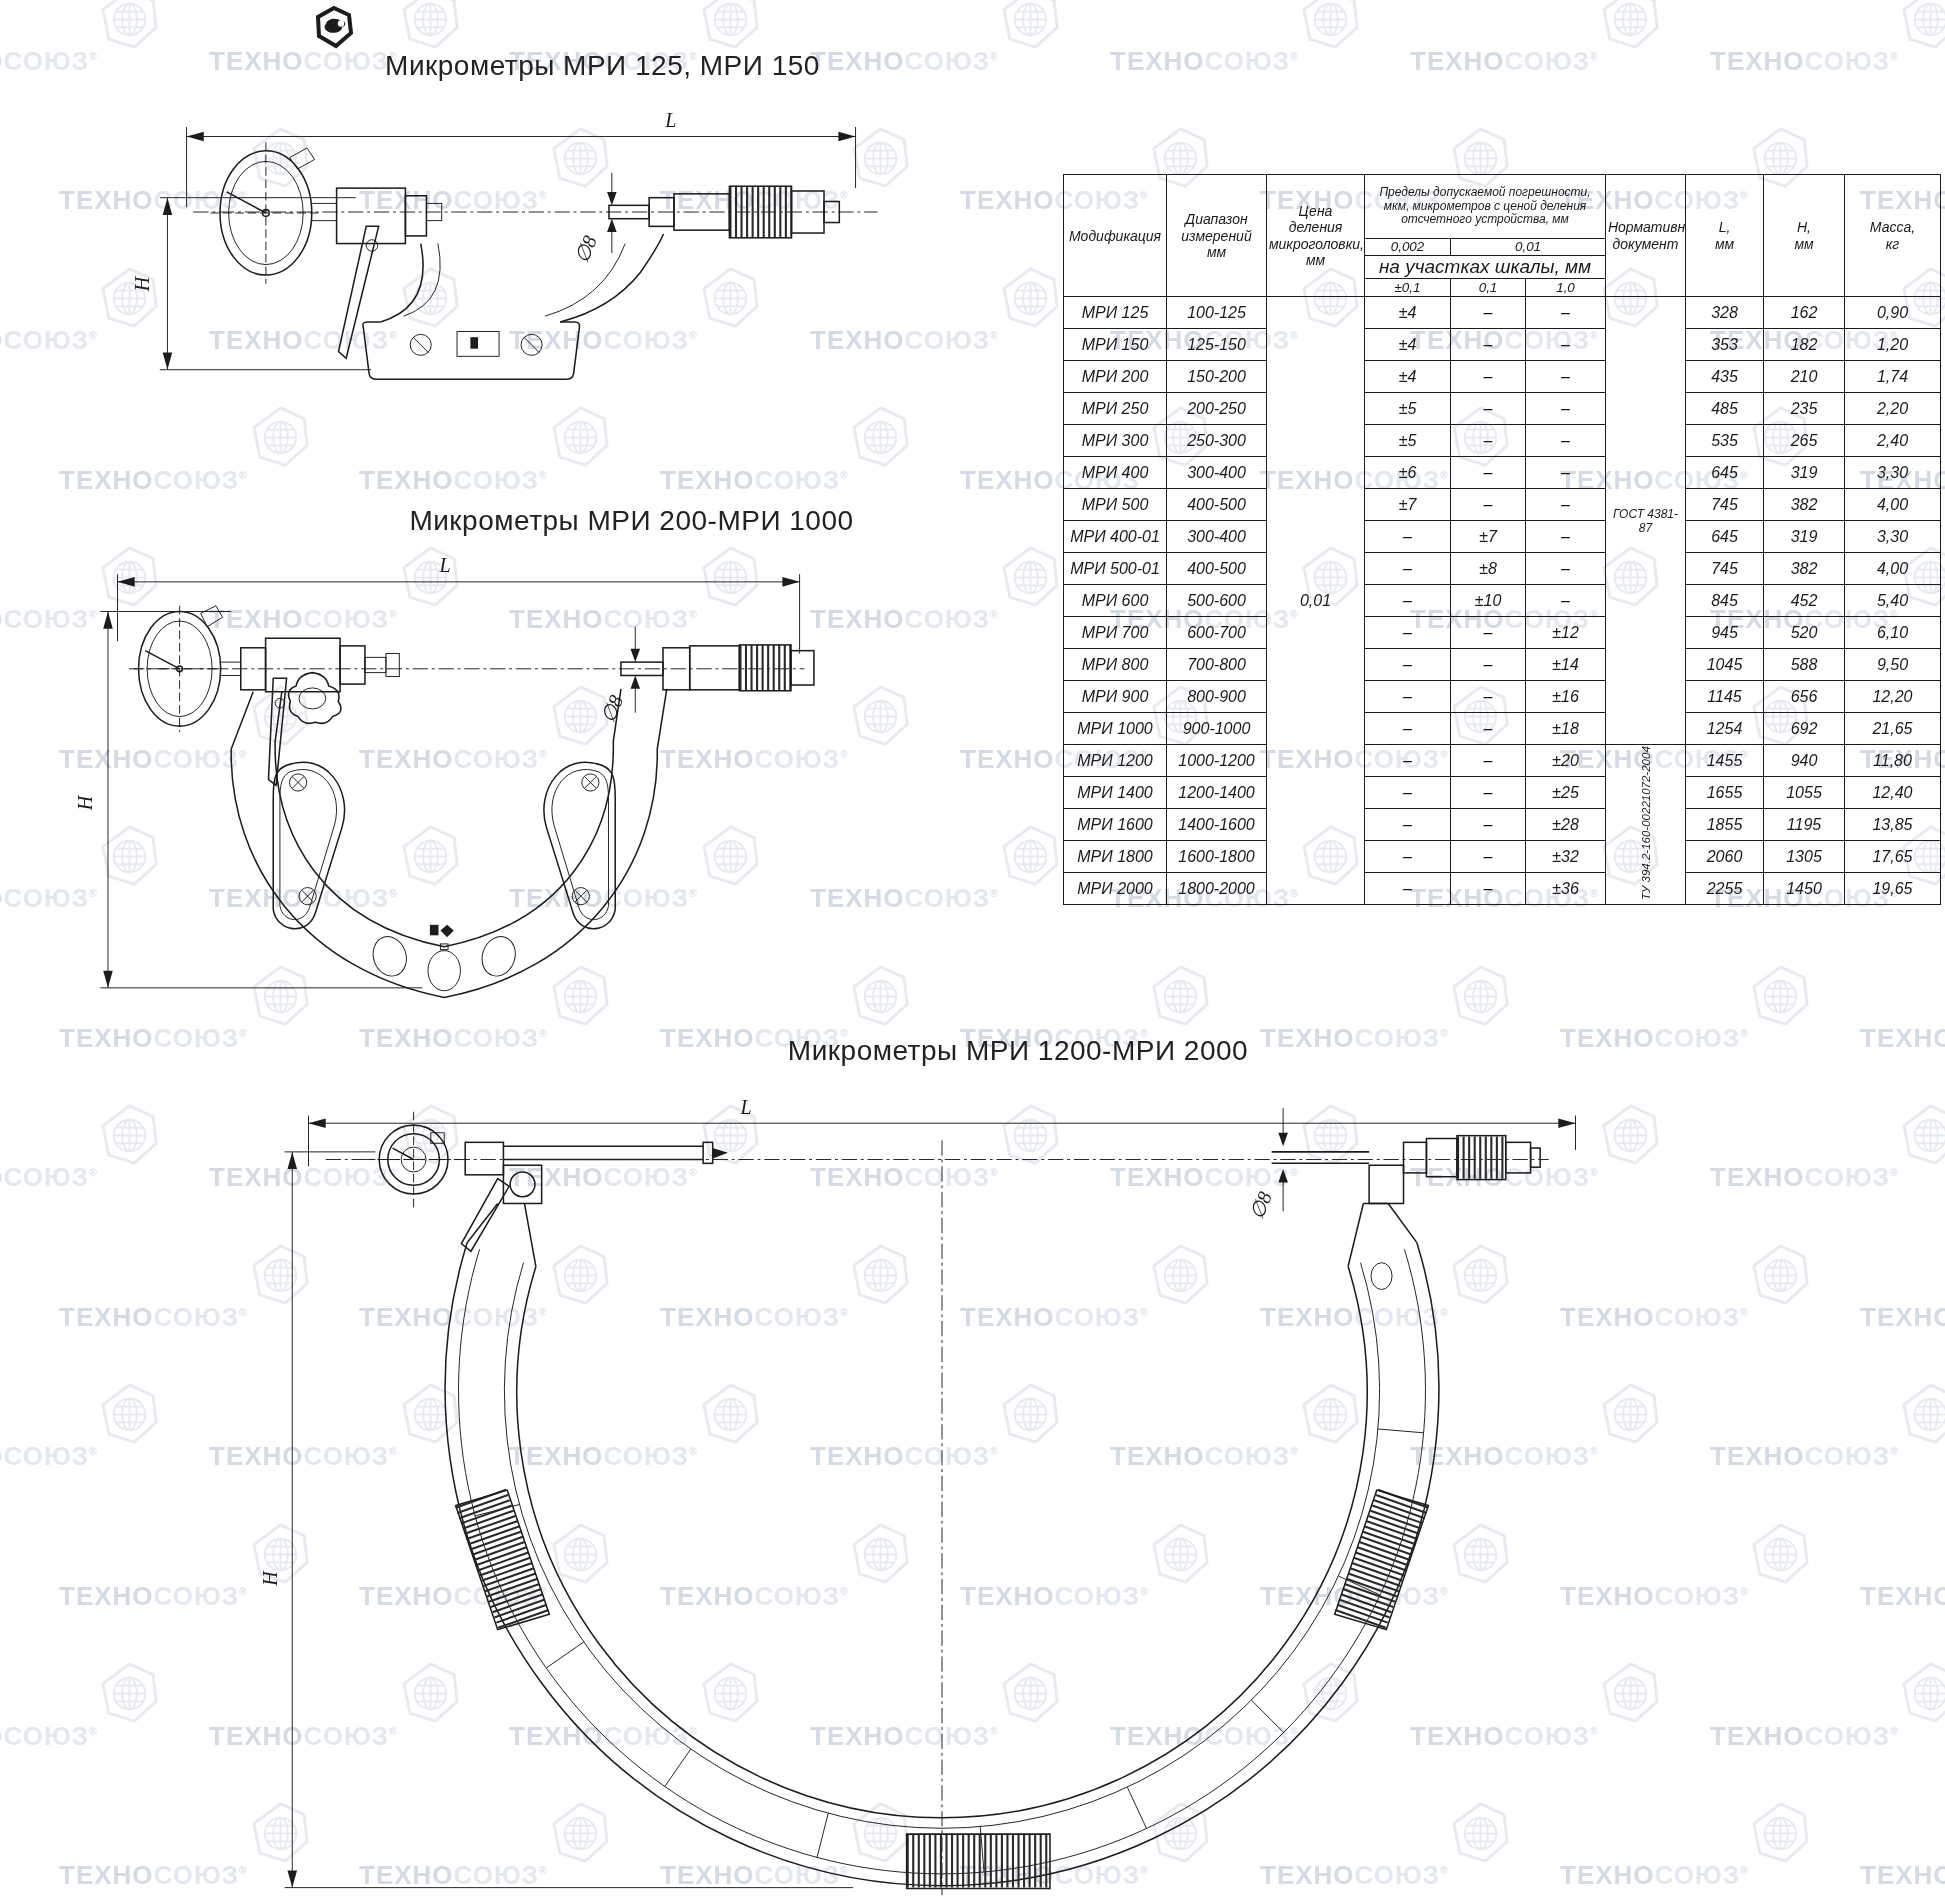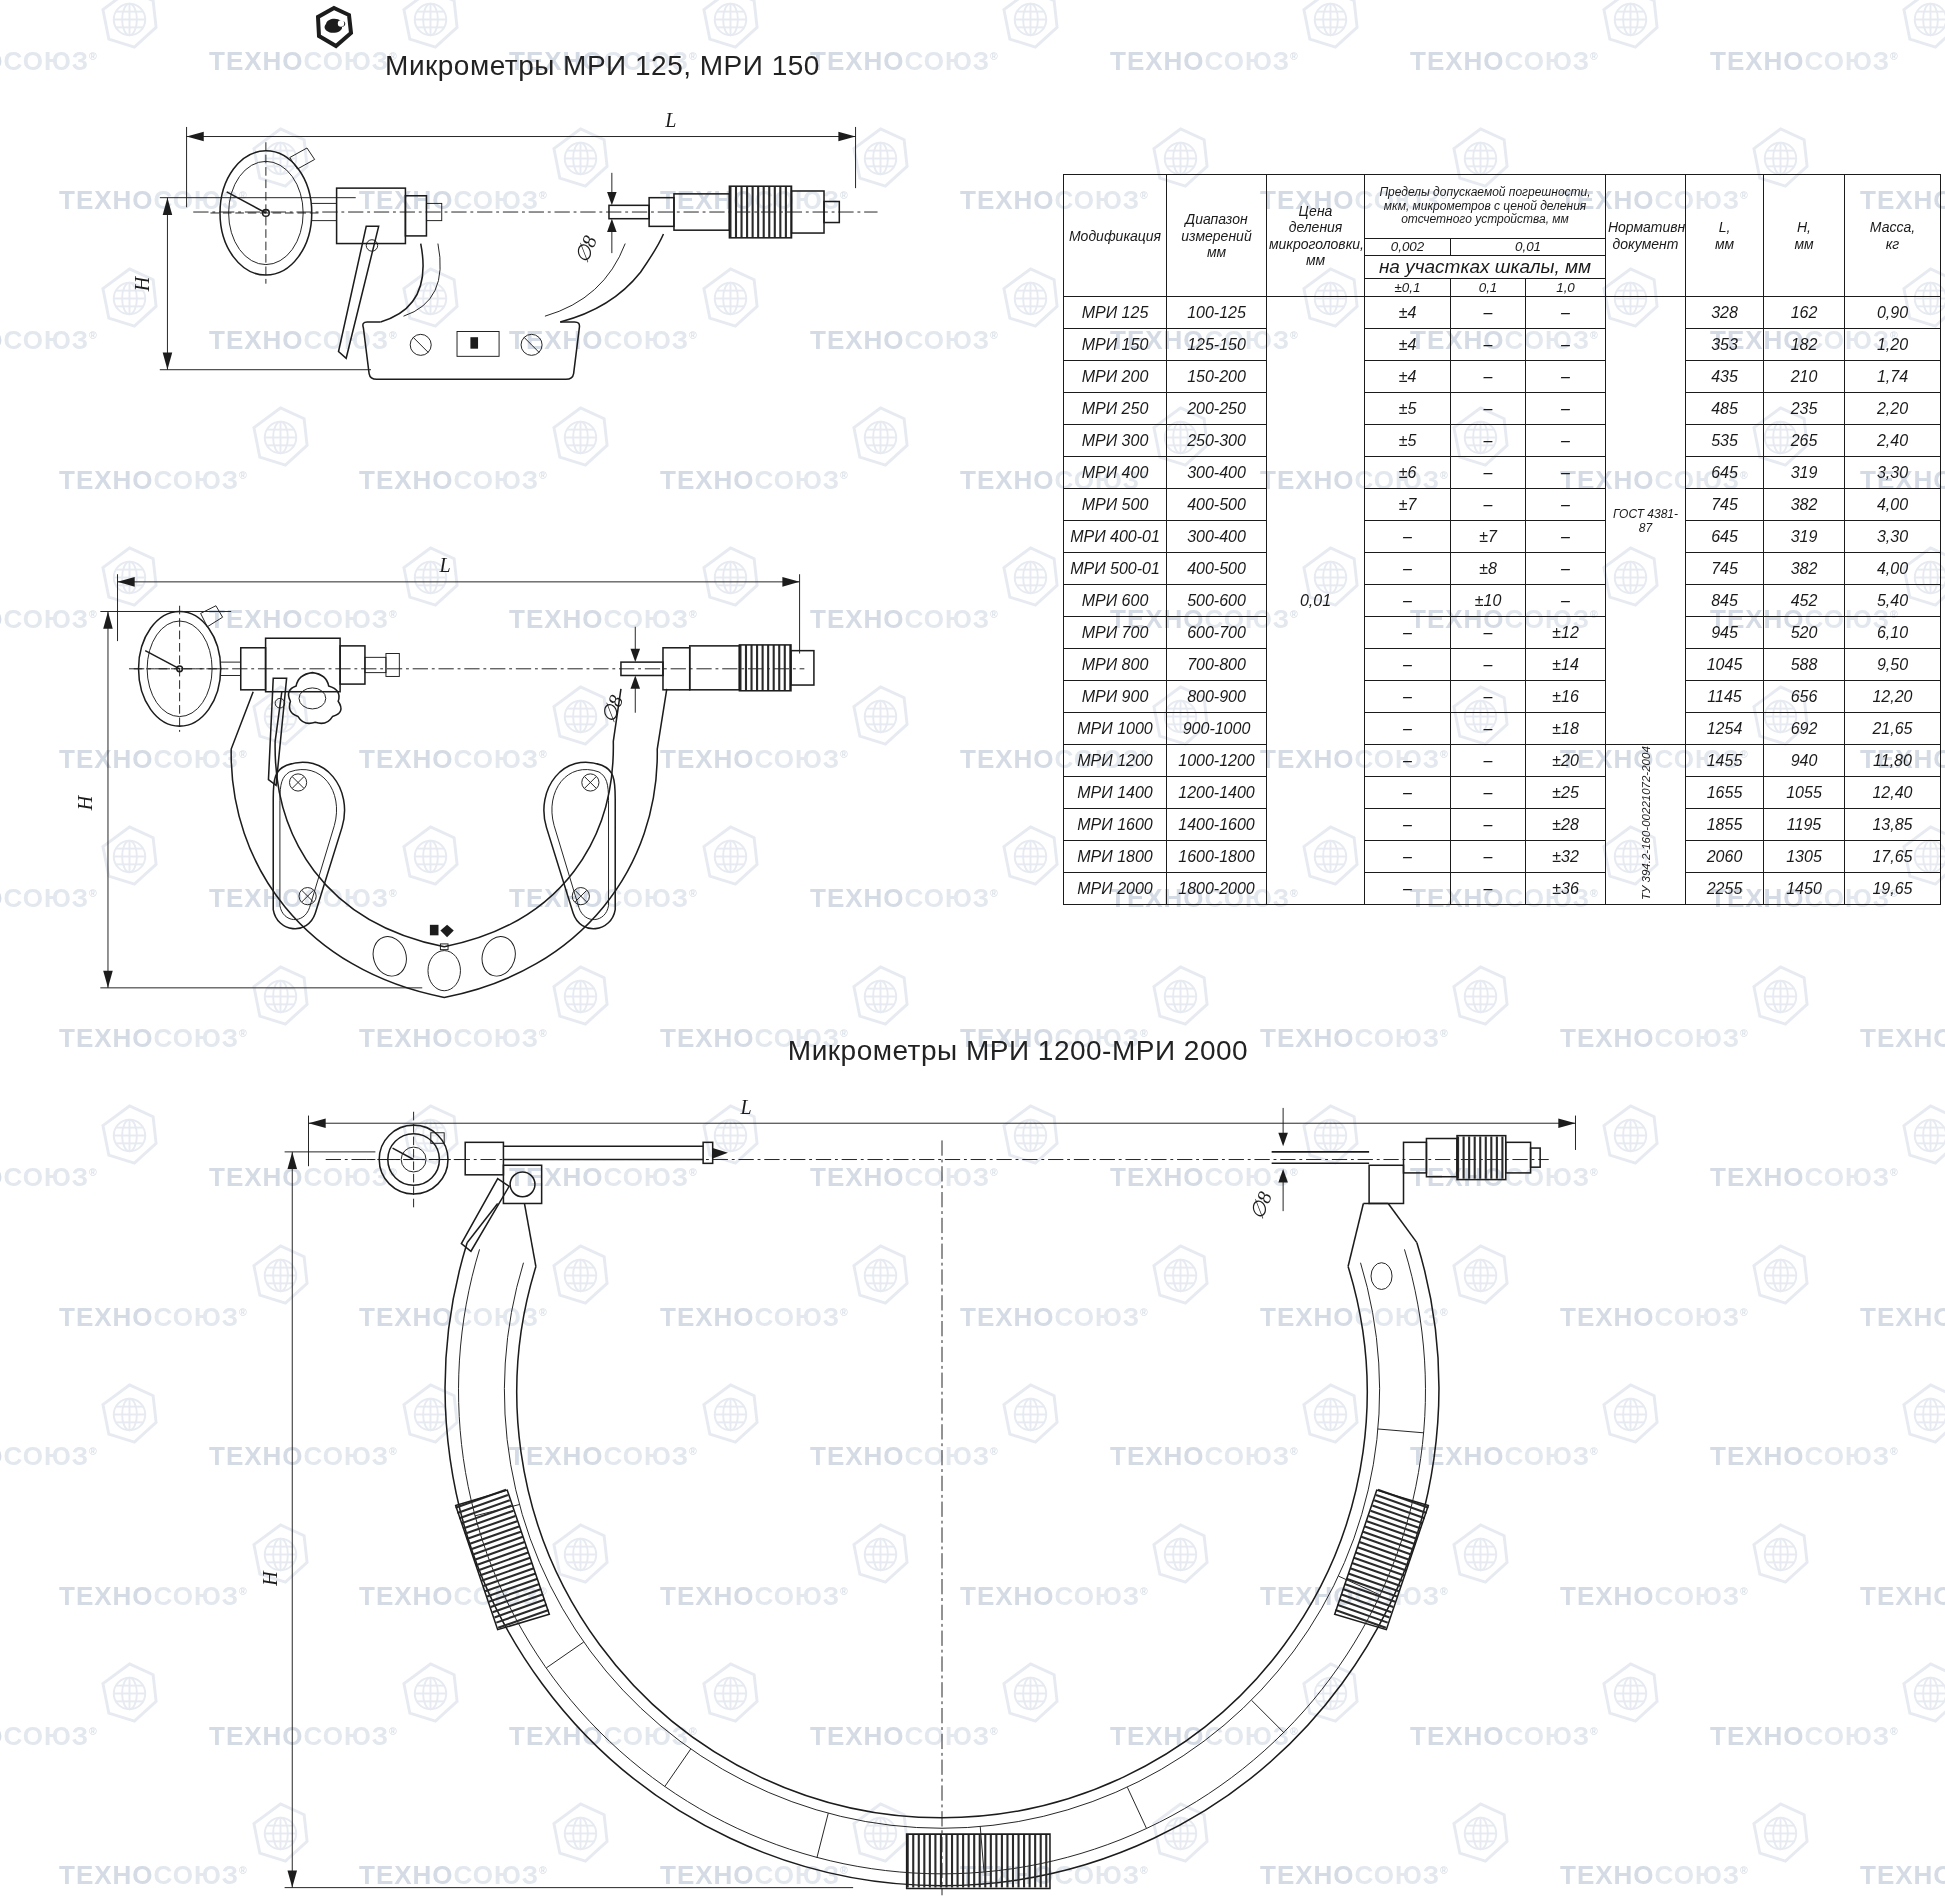--- a/index.html
+++ b/index.html
@@ -966,20 +966,21 @@
       <div class="wm-text" style="left: 1860px; top: 1860px;"><b>ТЕХНО</b></div>
     </div>
 
   <svg class="fg" style="left:315px;top:5.7px" width="40" height="44" viewBox="0 0 40 44">
     <path d="M19,2 L34,9 L36,27 L21,40 L4,30 L3,11 Z" fill="none" stroke="#1c1c1c" stroke-width="4"></path>
     <path d="M11,18 C12,13 21,11 26,15 C31,14 32,20 27,21 C28,26 17,29 12,25 C9,23 9,20 11,18 Z" fill="#1c1c1c" stroke="none"></path>
     <circle cx="26" cy="17.5" r="3.2" fill="#ffffff"></circle>
   </svg>
 
   <div class="title" style="left:335px;top:50px;width:535px">Микрометры МРИ 125,  МРИ 150</div>
+  <div class="title" style="left:378px;top:505px;width:507px">Микрометры МРИ 200-МРИ 1000</div>
   <div class="title" style="left:755px;top:1035px;width:526px">Микрометры МРИ 1200-МРИ 2000</div>
 
   <svg class="fg" style="left:134px;top:81px" width="755" height="306" viewBox="0 0 790 320">
     <g>
       <line class="thin" x1="55" y1="58" x2="755" y2="58"></line>
       <polygon class="arrow" points="55,58 73,53 73,63"></polygon>
       <polygon class="arrow" points="755,58 737,53 737,63"></polygon>
       <line class="thin" x1="55" y1="48" x2="55" y2="132"></line>
       <line class="thin" x1="755" y1="48" x2="755" y2="112"></line>
       <text class="dimtext" x="556" y="48">L</text>

